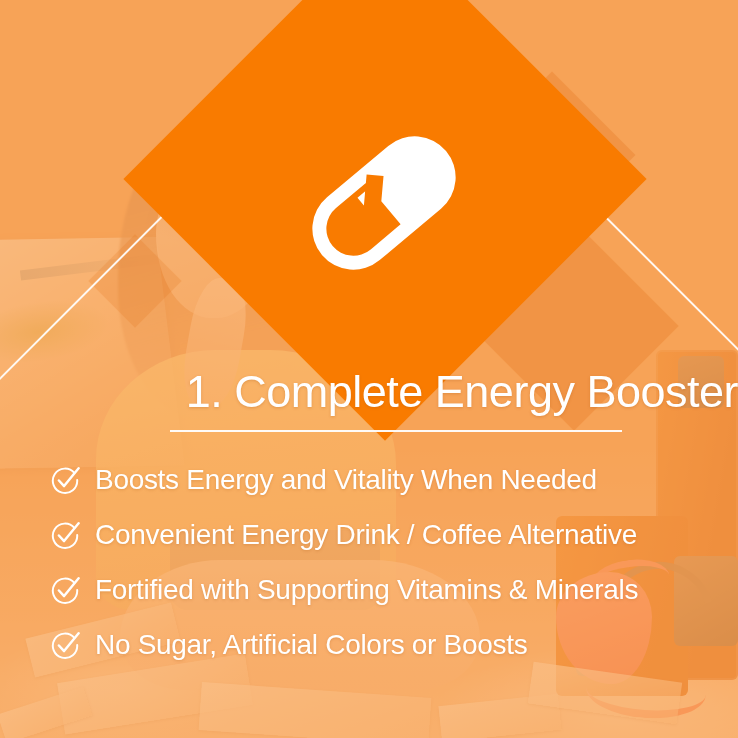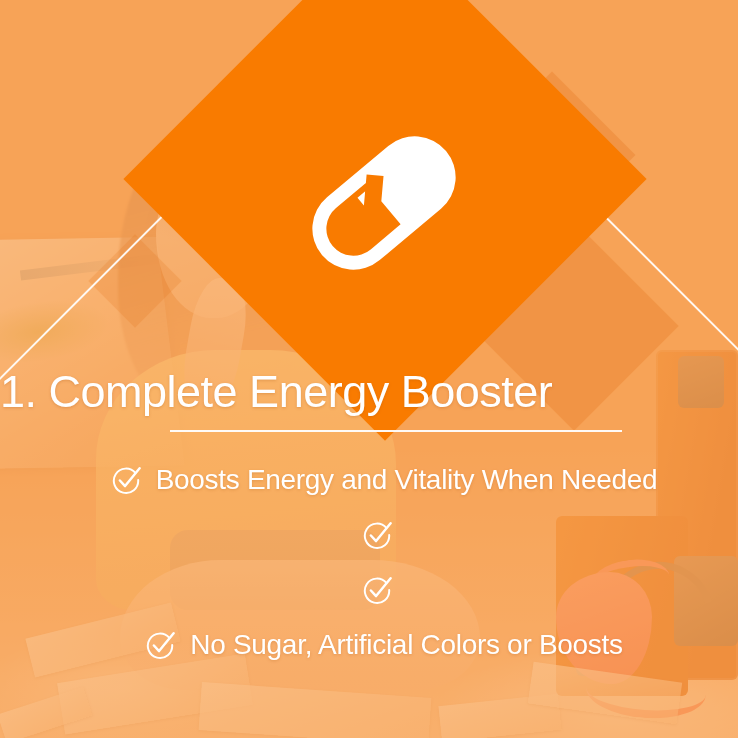--- a/index.html
+++ b/index.html
@@ -236,21 +236,21 @@
   
   .content {
     position: absolute;
     inset: 0;
   }
 
   .title {
     position: absolute;
     left: 0; right: 0;
     top: 368px;
-    text-align: left;
+    text-align: right;
     color: #ffffff;
     font-size: 45px;
     font-weight: 400;
     letter-spacing: -0.5px;
     line-height: 1.06;
     text-shadow: 0 1px 3px rgba(170,85,20,.30);
     white-space: nowrap;
   }
 
   .title-rule {
@@ -266,21 +266,20 @@
     position: absolute;
     left: 50px;
     top: 452px;
     right: 20px;
   }
 
   .benefit {
     display: flex;
     align-items: center;
     height: 55px;
-    justify-content: center;
   }
 
   .check-icon {
     flex: 0 0 auto;
     width: 30px;
     height: 30px;
     margin-right: 15px;
     position: relative;
   }
 
@@ -375,29 +374,31 @@
         <span class="benefit-label">Boosts Energy and Vitality When Needed</span>
       </div>
 
       <div class="benefit">
         <span class="check-icon">
           <svg viewBox="0 0 32 32" width="30" height="30" aria-hidden="true">
             <path d="M26 8.5 A13 13 0 1 0 29 16" fill="none" stroke="#ffffff" stroke-width="2.1" stroke-linecap="round"></path>
             <path d="M9.5 16.5 L15 22.5 L30.5 3.5" fill="none" stroke="#ffffff" stroke-width="2.6" stroke-linecap="round" stroke-linejoin="round"></path>
           </svg>
         </span>
+        <span class="benefit-label">Convenient Energy Drink / Coffee Alternative</span>
       </div>
 
       <div class="benefit">
         <span class="check-icon">
           <svg viewBox="0 0 32 32" width="30" height="30" aria-hidden="true">
             <path d="M26 8.5 A13 13 0 1 0 29 16" fill="none" stroke="#ffffff" stroke-width="2.1" stroke-linecap="round"></path>
             <path d="M9.5 16.5 L15 22.5 L30.5 3.5" fill="none" stroke="#ffffff" stroke-width="2.6" stroke-linecap="round" stroke-linejoin="round"></path>
           </svg>
         </span>
+        <span class="benefit-label">Fortified with Supporting Vitamins &amp; Minerals</span>
       </div>
 
       <div class="benefit">
         <span class="check-icon">
           <svg viewBox="0 0 32 32" width="30" height="30" aria-hidden="true">
             <path d="M26 8.5 A13 13 0 1 0 29 16" fill="none" stroke="#ffffff" stroke-width="2.1" stroke-linecap="round"></path>
             <path d="M9.5 16.5 L15 22.5 L30.5 3.5" fill="none" stroke="#ffffff" stroke-width="2.6" stroke-linecap="round" stroke-linejoin="round"></path>
           </svg>
         </span>
         <span class="benefit-label">No Sugar, Artificial Colors or Boosts</span>

